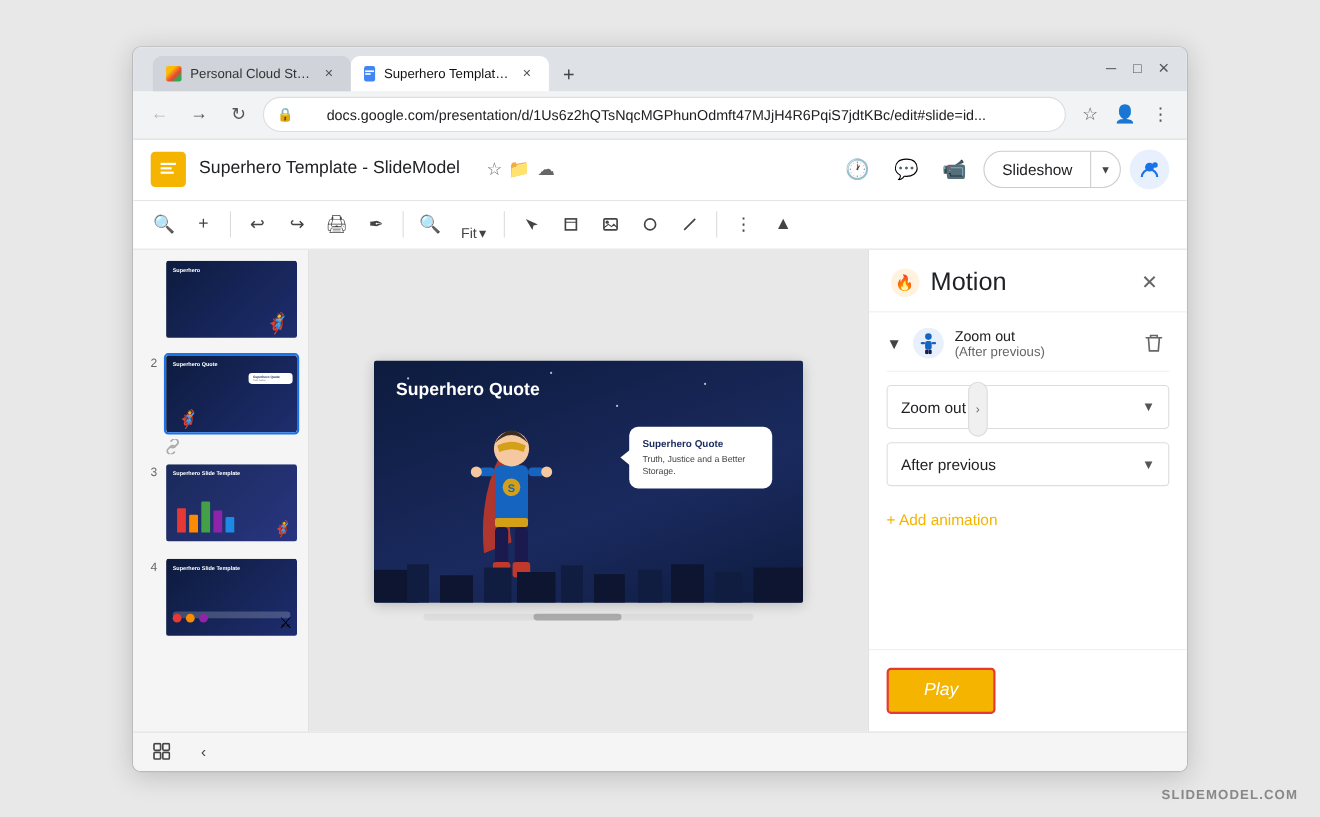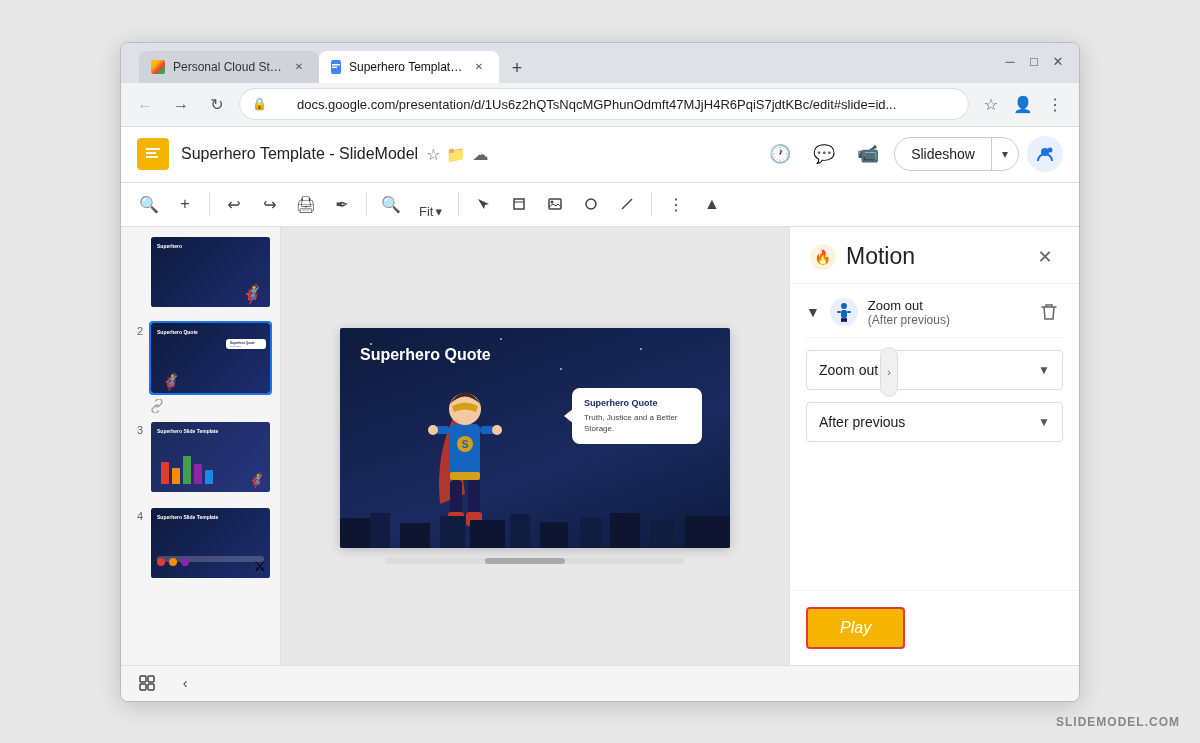--- a/index.html
+++ b/index.html
@@ -781,21 +781,21 @@
     <div class="app-header">
       <div class="app-logo">
         <svg width="20" height="20" viewBox="0 0 20 20">
             <rect width="20" height="20" fill="#f4b400" rx="2"></rect>
             <rect x="3" y="4" width="14" height="2" fill="#fff"></rect>
             <rect x="3" y="8" width="10" height="2" fill="#fff"></rect>
             <rect x="3" y="12" width="12" height="2" fill="#fff"></rect>
           </svg>
       </div>
       <div class="app-title-area">
-        <div style="display:flex;gap:8px;">
+        <div style="display:flex;gap:24px;">
           <span class="app-title">Superhero Template - SlideModel</span>
           <div class="title-icons">
             <span class="title-icon">☆</span>
             <span class="title-icon">📁</span>
             <span class="title-icon">☁</span>
           </div>
         </div>
       </div>
       <div class="app-header-actions">
         <div class="header-icon-btn">🕐</div>
@@ -1048,20 +1048,23 @@
           </div>
 
           <div>
             <div class="dropdown-field">
               <span>After previous</span>
               <span class="dropdown-arrow">▼</span>
             </div>
           </div>
 
 
+          <div class="add-animation-btn">
+            <span>+ Add animation</span>
+          </div>
         </div>
 
         <div class="play-section">
           <div class="play-btn">Play</div>
         </div>
       </div>
     </div>
 
     <div class="bottom-bar">
       <div class="grid-icon-btn">

